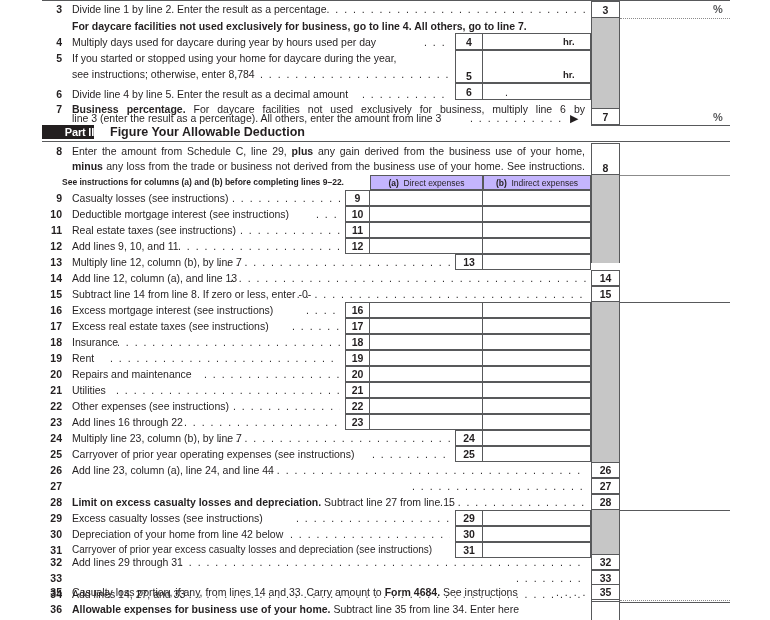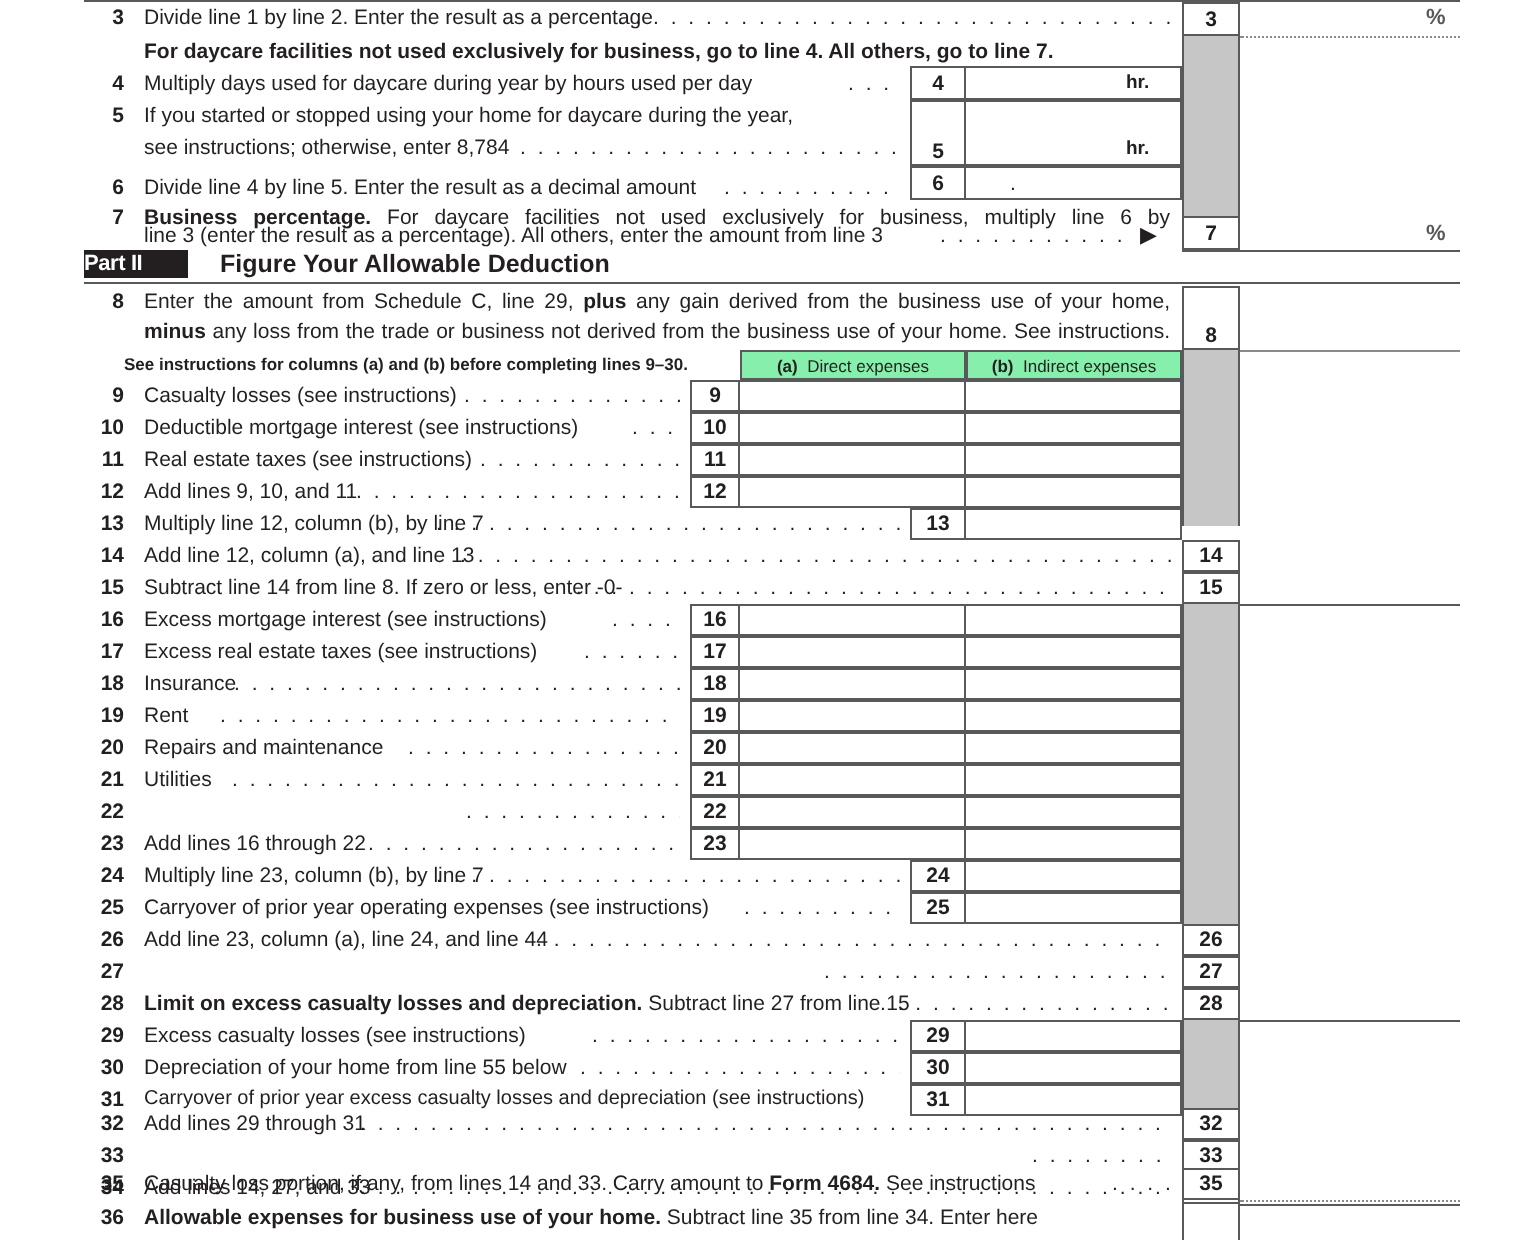--- a/index.html
+++ b/index.html
@@ -129,36 +129,36 @@
   }
   #partbadge {
     position: absolute;
     left: 0; top: 0;
     width: 52px; height: 14px;
     background: #231f20;
     color: #ffffff;
     font-size: 11px;
     font-weight: bold;
     line-height: 14px;
-    text-align: left;
+    text-align: right;
     letter-spacing: -0.2px;
   }
   #parttitle {
     position: absolute;
     left: 68px; top: 0;
     height: 14px; line-height: 14px;
     font-size: 12.5px;
     font-weight: bold;
     color: #231f20;
   }
 
   .colhdr {
     position: absolute;
     border: 1px solid #58595b;
-    background: #86efac;
+    background: #c4b5fd;
     font-size: 8.5px;
     line-height: 15px;
     text-align: center;
     color: #231f20;
     height: 15px;
   }
   .colhdr b { font-weight: bold; }
 
   .smallnote {
     position: absolute;
@@ -257,21 +257,21 @@
   </div>
   <div class="row" style="top:158px;" data-name="line-row-8b">
     <div class="just" style="width:513px;" data-name="line-text-8b">
       <b>minus</b> any loss from the trade or business not derived from the business use of your home. See instructions.
     </div>
   </div>
   <div class="numbox" style="left:591px; top:143px; width:29px; height:32px; line-height:48px;" data-name="line-box-number-8">8</div>
   <div class="cell nol" style="left:620px; top:143px; width:110px; height:32px; border-top:none; border-right:none; border-bottom:none;" data-name="line-value-8"></div>
   <div class="thinline" style="left:620px; top:175px; width:110px;" data-name="line-8-underline"></div>
 
-  <div class="smallnote" style="left:62px; top:175px;" data-name="column-instructions-note">See instructions for columns (a) and (b) before completing lines 9–30.</div>
+  <div class="smallnote" style="left:62px; top:175px;" data-name="column-instructions-note">See instructions for columns (a) and (b) before completing lines 9–22.</div>
   <div class="colhdr" style="left:370px; top:175px; width:113px;" data-name="column-a-header">
     <b data-name="column-a-prefix">(a)</b>&nbsp;
     <span data-name="column-a-label">Direct expenses</span>
   </div>
   <div class="colhdr" style="left:483px; top:175px; width:108px;" data-name="column-b-header">
     <b data-name="column-b-prefix">(b)</b>&nbsp;
     <span data-name="column-b-label">Indirect expenses</span>
   </div>
 
   <div class="gray" style="left:591px; top:175px; width:29px; height:88px;" data-name="shaded-column-9-13"></div>
@@ -389,20 +389,21 @@
     <div class="lnum" data-name="line-number-21">21</div>
     <div class="ltext" data-name="line-text-21">Utilities</div>
     <div class="leader" style="left:116px; width:224px;" data-name="leader-21"></div>
   </div>
   <div class="numbox" style="left:345px; top:382px; width:25px; height:16px; line-height:15px;" data-name="line-box-number-21">21</div>
   <div class="cell nol" style="left:370px; top:382px; width:113px; height:16px;" data-name="line-value-21a"></div>
   <div class="cell nol" style="left:483px; top:382px; width:108px; height:16px;" data-name="line-value-21b"></div>
 
   <div class="row" style="top:398px;" data-name="line-row-22">
     <div class="lnum" data-name="line-number-22">22</div>
+    <div class="ltext" data-name="line-text-22">Other expenses (see instructions)</div>
     <div class="leader" style="left:233px; width:107px;" data-name="leader-22"></div>
   </div>
   <div class="numbox" style="left:345px; top:398px; width:25px; height:16px; line-height:15px;" data-name="line-box-number-22">22</div>
   <div class="cell nol" style="left:370px; top:398px; width:113px; height:16px;" data-name="line-value-22a"></div>
   <div class="cell nol" style="left:483px; top:398px; width:108px; height:16px;" data-name="line-value-22b"></div>
 
   <div class="row" style="top:414px;" data-name="line-row-23">
     <div class="lnum" data-name="line-number-23">23</div>
     <div class="ltext" data-name="line-text-23">Add lines 16 through 22</div>
     <div class="leader" style="left:184px; width:156px;" data-name="leader-23"></div>
@@ -459,21 +460,21 @@
   <div class="row" style="top:510px;" data-name="line-row-29">
     <div class="lnum" data-name="line-number-29">29</div>
     <div class="ltext" data-name="line-text-29">Excess casualty losses (see instructions)</div>
     <div class="leader" style="left:296px; width:154px;" data-name="leader-29"></div>
   </div>
   <div class="numbox" style="left:455px; top:510px; width:28px; height:16px; line-height:15px;" data-name="line-box-number-29">29</div>
   <div class="cell nol" style="left:483px; top:510px; width:108px; height:16px;" data-name="line-value-29"></div>
 
   <div class="row" style="top:526px;" data-name="line-row-30">
     <div class="lnum" data-name="line-number-30">30</div>
-    <div class="ltext" data-name="line-text-30">Depreciation of your home from line 55 below</div>
+    <div class="ltext" data-name="line-text-30">Depreciation of your home from line 42 below</div>
     <div class="leader" style="left:290px; width:160px;" data-name="leader-30"></div>
   </div>
   <div class="numbox" style="left:455px; top:526px; width:28px; height:16px; line-height:15px;" data-name="line-box-number-30">30</div>
   <div class="cell nol" style="left:483px; top:526px; width:108px; height:16px;" data-name="line-value-30"></div>
 
   <div class="row" style="top:542px;" data-name="line-row-31">
     <div class="lnum" data-name="line-number-31">31</div>
     <div class="ltext" style="font-size:10px;" data-name="line-text-31">Carryover of prior year excess casualty losses and depreciation (see instructions)</div>
   </div>
   <div class="numbox" style="left:455px; top:542px; width:28px; height:16px; line-height:15px;" data-name="line-box-number-31">31</div>

